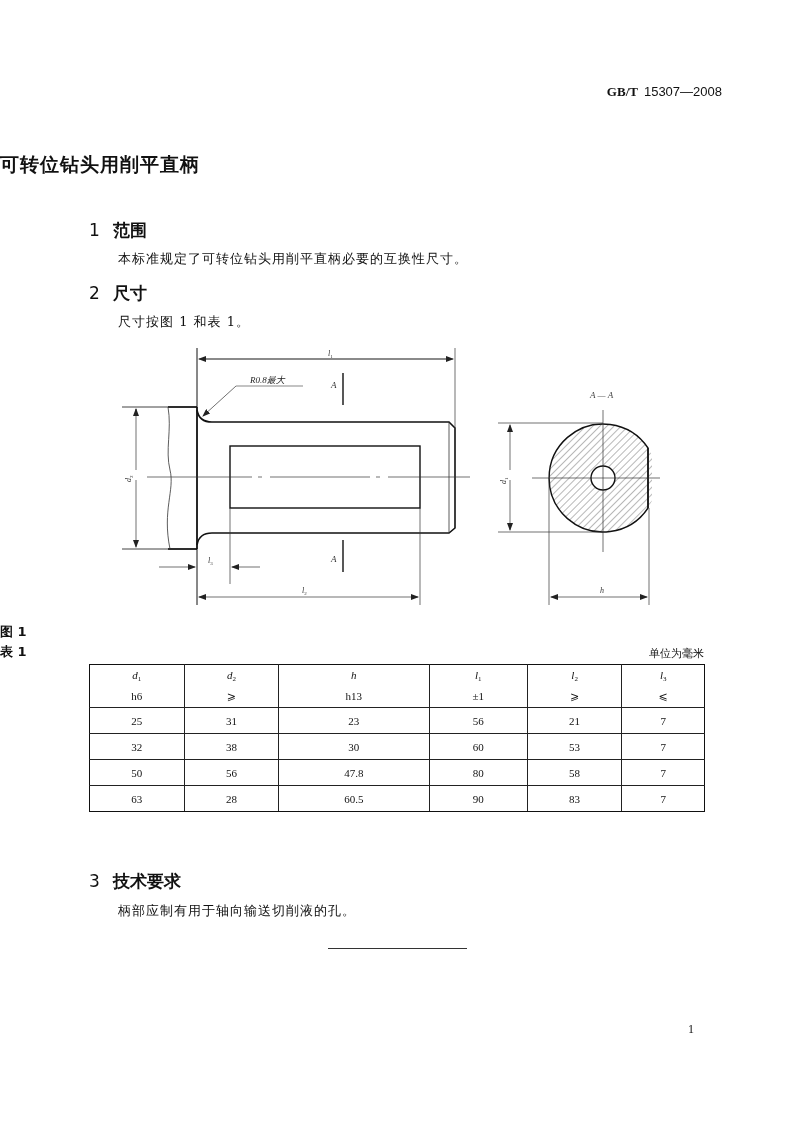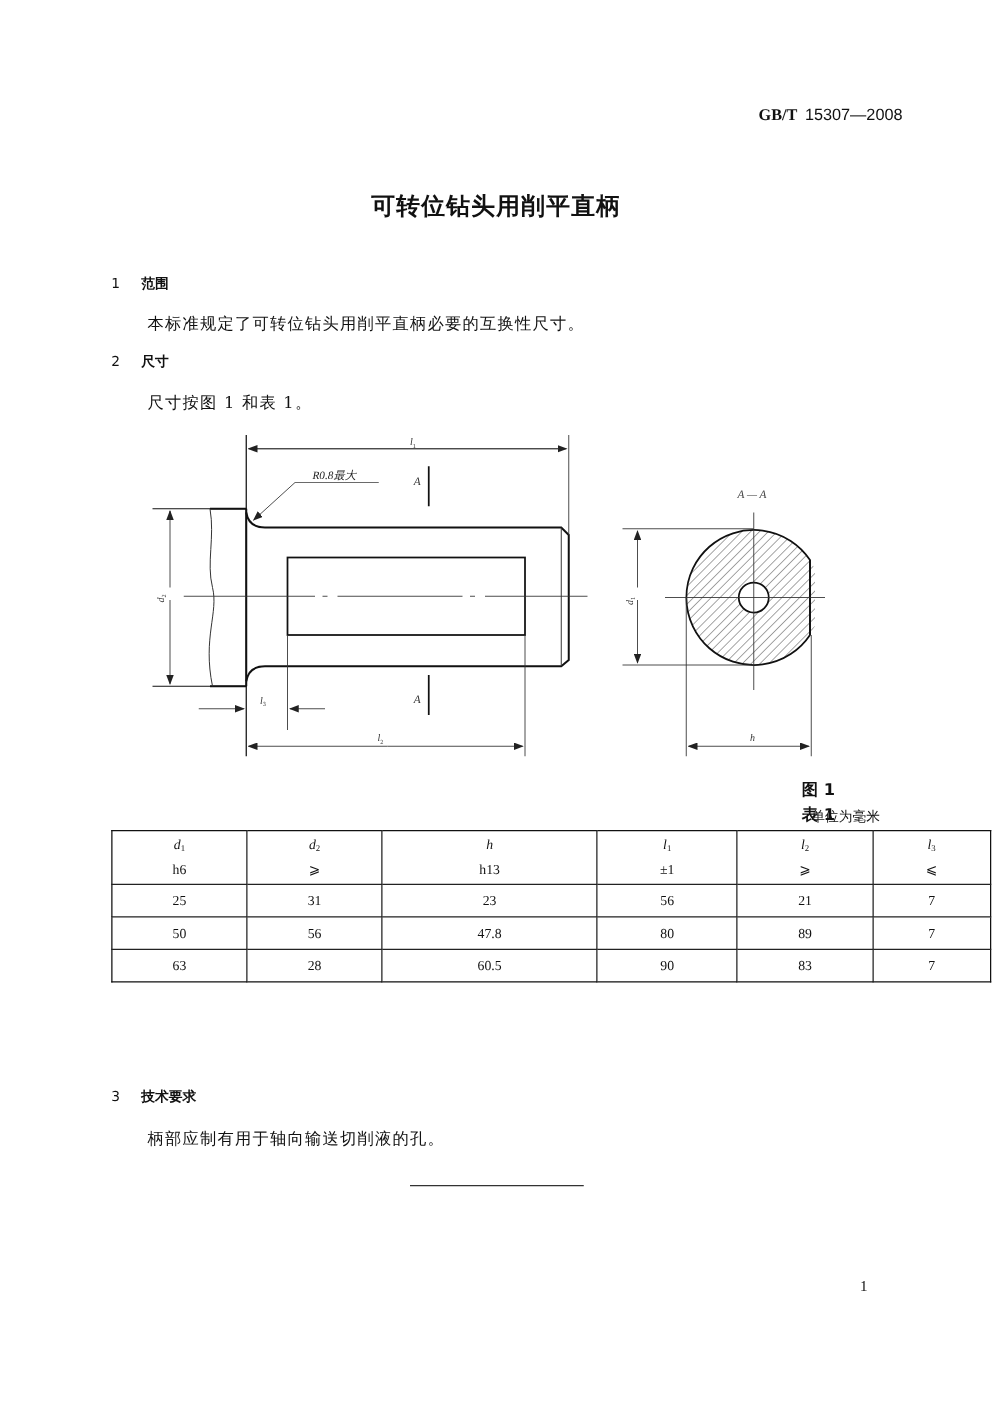--- a/index.html
+++ b/index.html
@@ -1,26 +1,26 @@
 <!DOCTYPE html>
 <html><head>
 <meta charset="utf-8">
 <style>
   html, body { margin: 0; padding: 0; background: #ffffff; }
   body { width: 794px; height: 1123px; position: relative; overflow: hidden; color: #111; font-family: "DejaVu Serif", serif; }
   .std-code { position: absolute; top: 84px; right: 72px; font-size: 13px; font-family: "Liberation Sans", sans-serif; }
   .std-code .prefix { font-family: "Liberation Serif", serif; font-weight: bold; margin-right: 6px; }
-  .doc-title { position: absolute; top: 152px; left: 0; width: 794px; text-align: center; font-size: 19px; font-weight: bold; font-family: "DejaVu Sans", sans-serif; letter-spacing: 1px; }
-  .sec-head { position: absolute; left: 89px; font-size: 11px; font-weight: bold; font-family: "DejaVu Sans", sans-serif; }
+  .doc-title { position: absolute; top: 152px; left: 0; width: 794px; text-align: left; font-size: 19px; font-weight: bold; font-family: "DejaVu Sans", sans-serif; letter-spacing: 1px; }
+  .sec-head { position: absolute; left: 89px; font-size: 17px; font-weight: bold; font-family: "DejaVu Sans", sans-serif; }
   .sec-head .num { display: inline-block; width: 24px; font-weight: normal; }
   .para { position: absolute; left: 118px; font-size: 13px; font-family: "DejaVu Serif", serif; letter-spacing: 1px; }
   .fig { position: absolute; left: 0; top: 340px; width: 794px; height: 280px; }
-  .caption { position: absolute; left: 0; width: 668px; text-align: right; font-size: 13px; font-weight: bold; font-family: "DejaVu Sans", sans-serif; }
+  .caption { position: absolute; left: 0; width: 668px; text-align: left; font-size: 13px; font-weight: bold; font-family: "DejaVu Sans", sans-serif; }
   .unit { position: absolute; top: 646px; right: 90px; font-size: 11px; font-family: "DejaVu Serif", serif; }
-  table.dims { position: absolute; top: 664px; left: 89px; width: 704px; border-collapse: collapse; font-family: "Liberation Serif", serif; font-size: 11px; }
+  table.dims { position: absolute; top: 664px; left: 89px; width: 616px; border-collapse: collapse; font-family: "Liberation Serif", serif; font-size: 11px; }
   table.dims td, table.dims th { border: 1px solid #222; text-align: center; font-weight: normal; }
   table.dims thead th { height: 40px; line-height: 17px; }
   table.dims thead th.first, table.dims tbody td.first { border-left: 1.5px solid #111; }
   table.dims thead th.last, table.dims tbody td.last { border-right: 1.5px solid #111; }
   table.dims thead tr th { border-top: 1.5px solid #111; }
   table.dims tbody tr:last-child td { border-bottom: 1.5px solid #111; }
   table.dims tbody td { height: 23px; }
   .sym { font-style: italic; }
   .sub { font-size: 7px; vertical-align: -2px; font-style: normal; }
   .endline { position: absolute; top: 948px; left: 328px; width: 139px; height: 0; border-top: 1.5px solid #333; }
@@ -169,25 +169,33 @@
   <tbody>
     <tr>
       <td class="first">25</td>
       <td>31</td>
       <td>23</td>
       <td>56</td>
       <td>21</td>
       <td class="last">7</td>
     </tr>
     <tr>
+      <td class="first">32</td>
+      <td>38</td>
+      <td>30</td>
+      <td>60</td>
+      <td>53</td>
+      <td class="last">7</td>
+    </tr>
+    <tr>
       <td class="first">50</td>
       <td>56</td>
       <td>47.8</td>
       <td>80</td>
-      <td>89</td>
+      <td>58</td>
       <td class="last">7</td>
     </tr>
     <tr>
       <td class="first">63</td>
       <td>28</td>
       <td>60.5</td>
       <td>90</td>
       <td>83</td>
       <td class="last">7</td>
     </tr>

